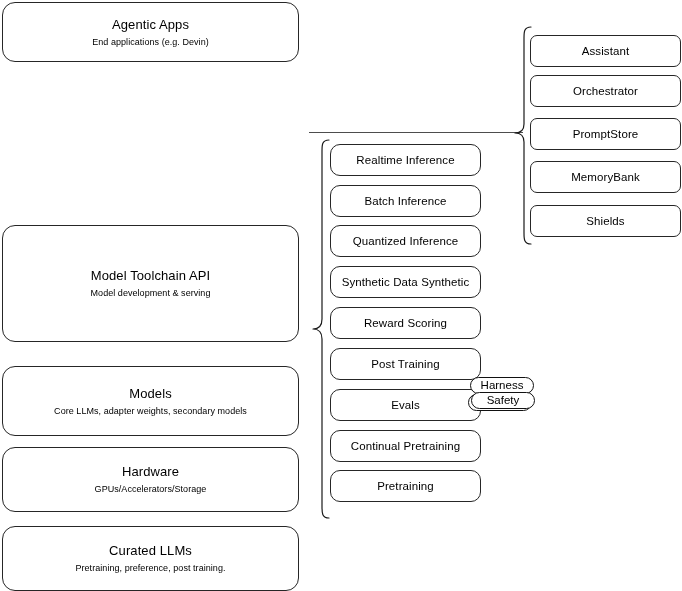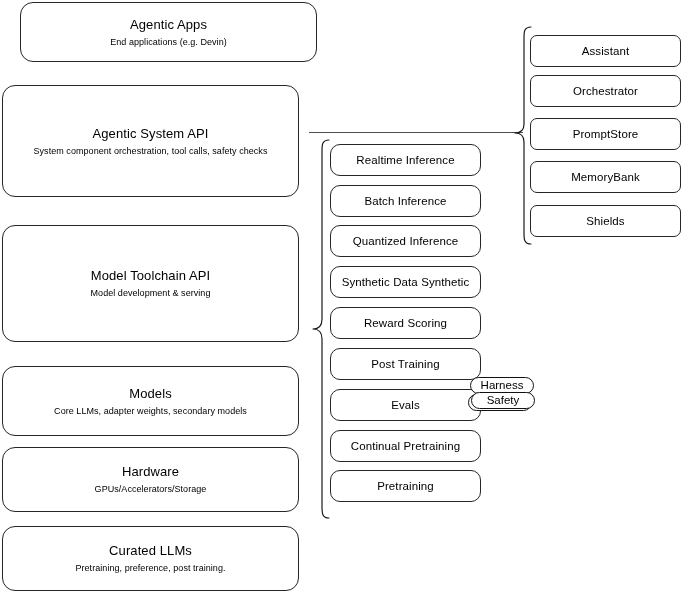--- a/index.html
+++ b/index.html
@@ -98,29 +98,25 @@
     stroke-width: 1.2;
     stroke-linecap: round;
     stroke-linejoin: round;
   }
 </style>
 </head>
 <body>
 
 <div id="canvas">
 
-  <div class="node layer" style="top:2px;height:60px;margin-left:18px;">
+  <div class="node layer" style="top:2px;height:60px;">
     <div class="title">Agentic Apps</div>
     <div class="subtitle">End applications (e.g. Devin)</div>
   </div>
 
-  <div class="node layer" style="top:85px;height:112px;">
-    <div class="title">Agentic System API</div>
-    <div class="subtitle">System component orchestration, tool calls, safety checks</div>
-  </div>
 
   <div class="node layer" style="top:225px;height:117px;">
     <div class="title">Model Toolchain API</div>
     <div class="subtitle">Model development &amp; serving</div>
   </div>
 
   <div class="node layer" style="top:366px;height:70px;justify-content:center;">
     <div class="title">Models</div>
     <div class="subtitle">Core LLMs, adapter weights, secondary models</div>
   </div>

